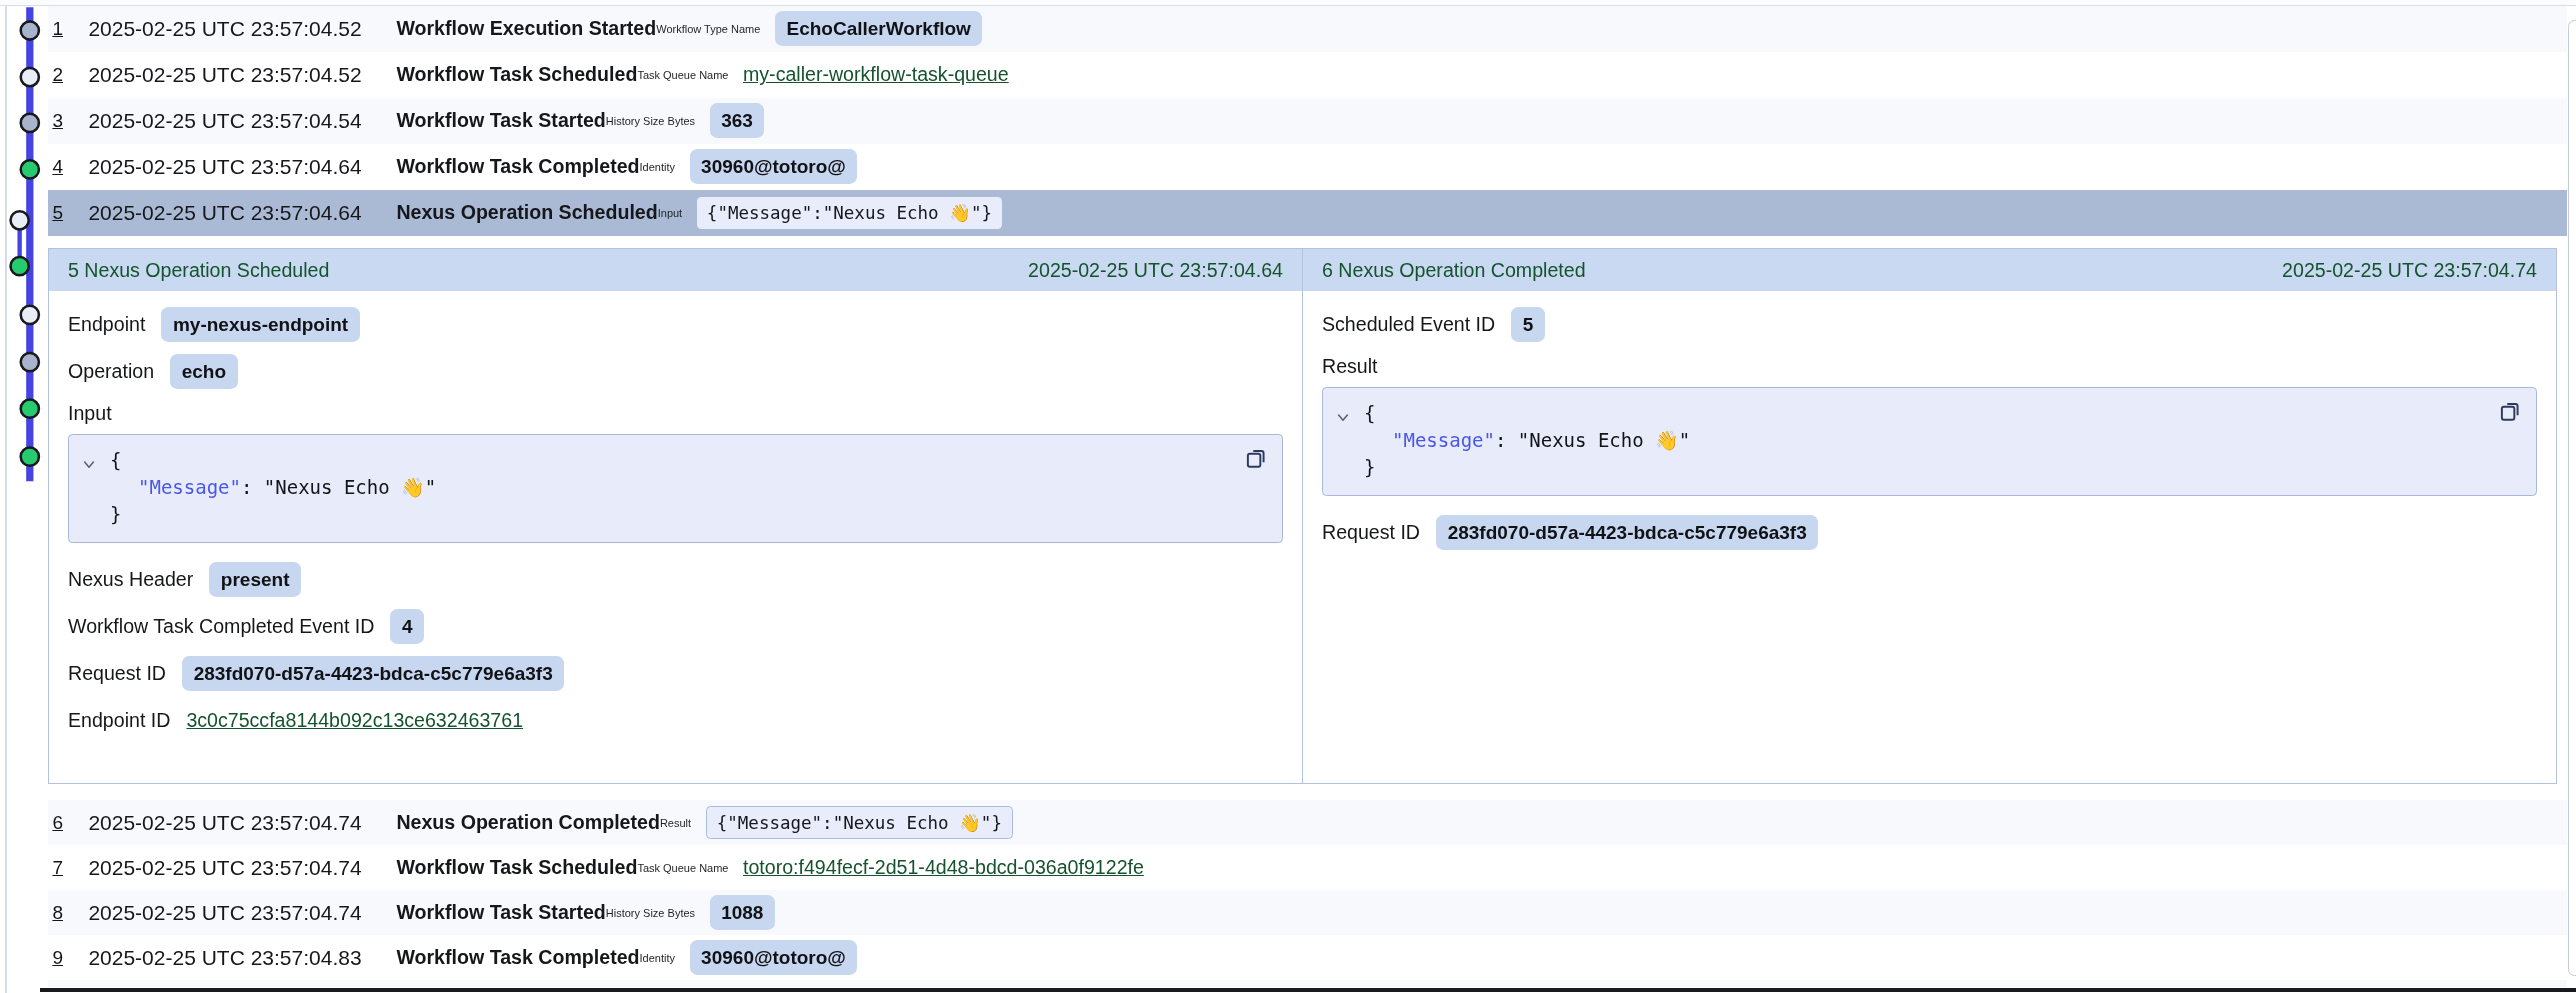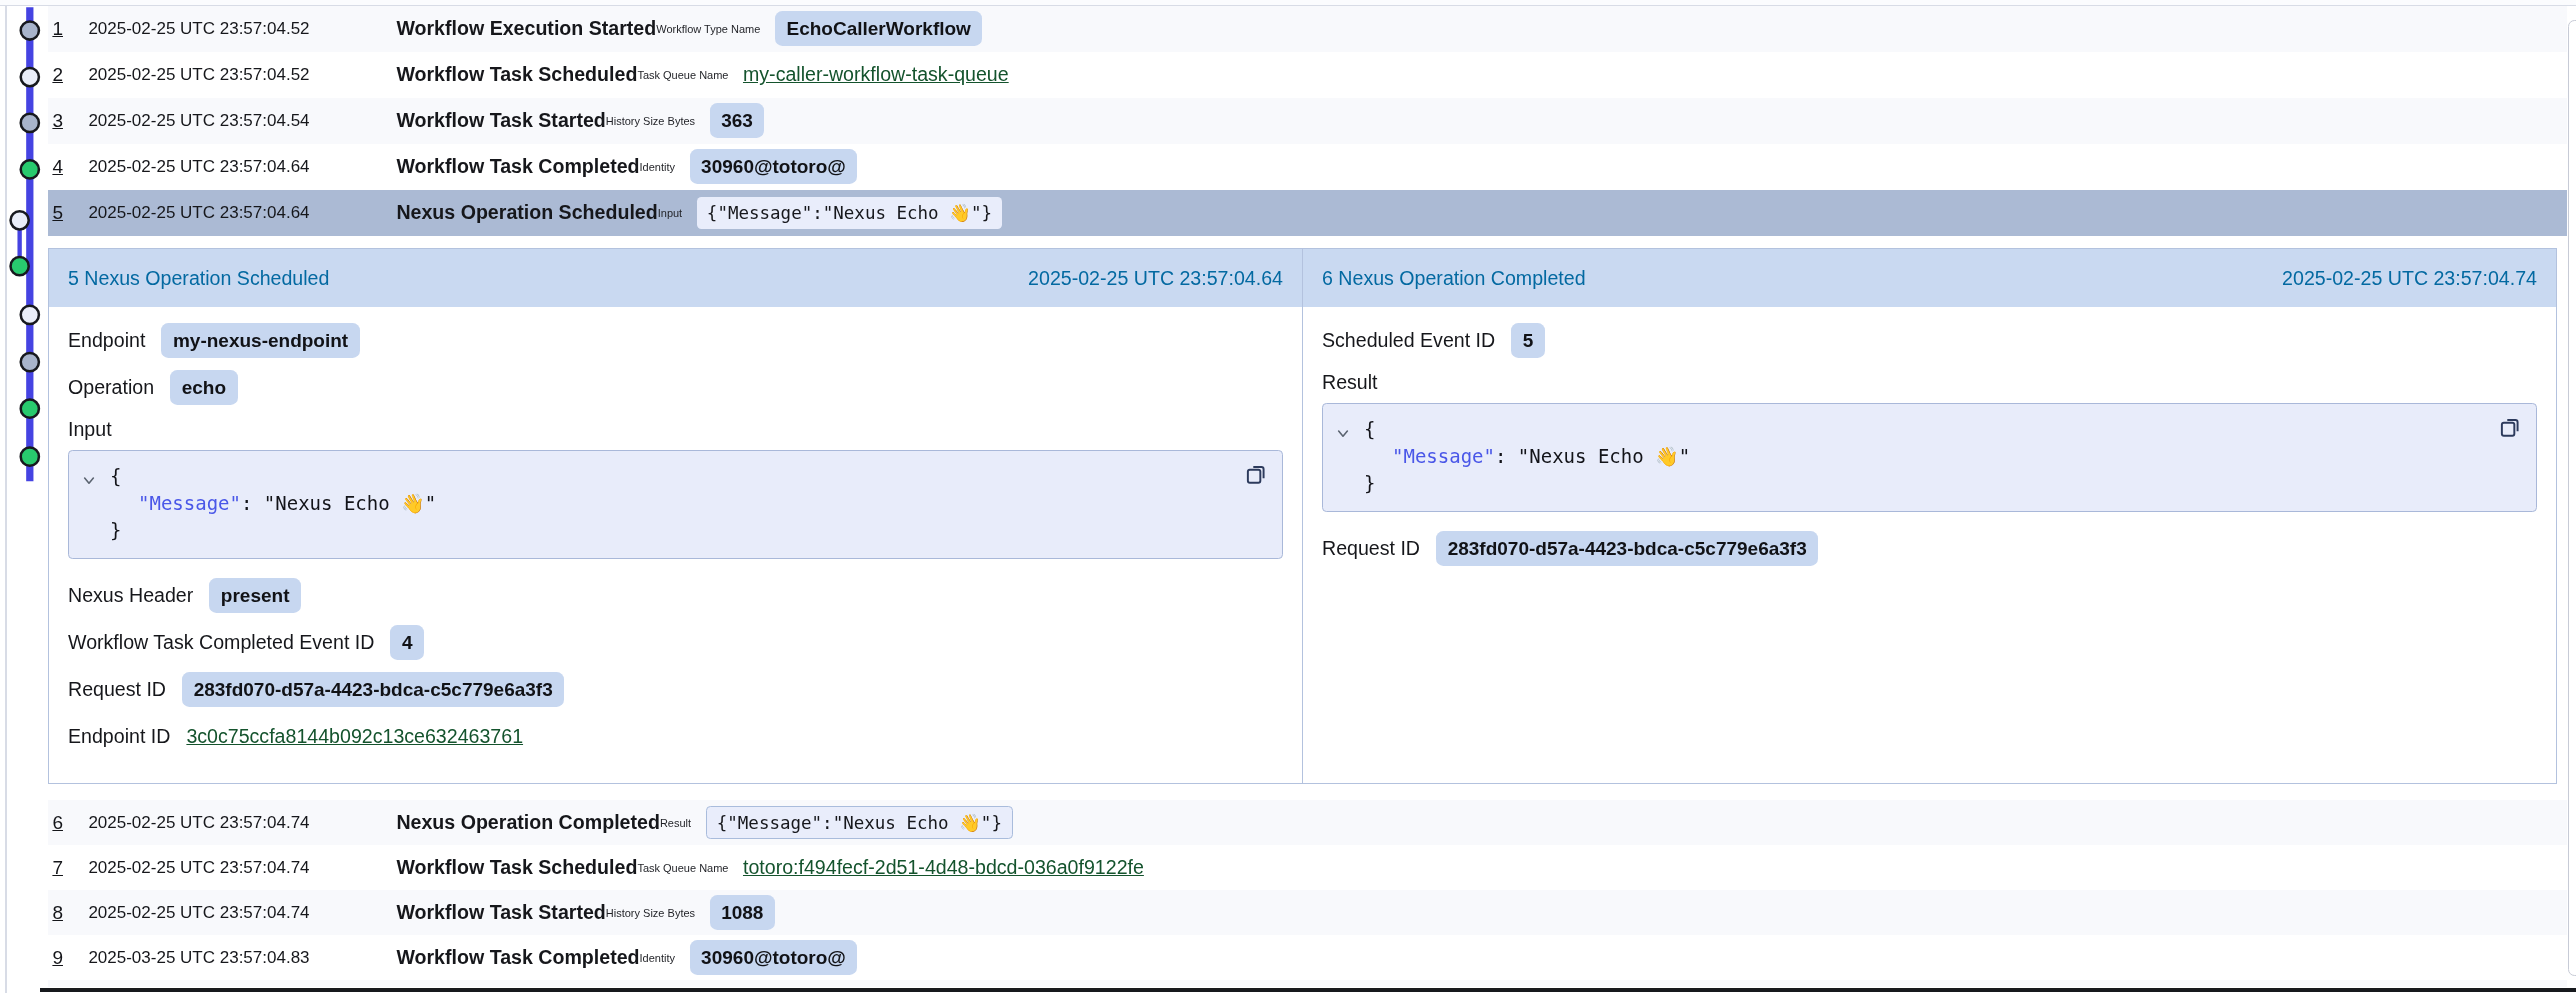--- a/index.html
+++ b/index.html
@@ -14,32 +14,32 @@
   #timeline{position:absolute;left:0;top:0;}
   .rows{position:absolute;left:48px;width:2519px;}
   #rows-top{top:5.8px;}
   #rows-bottom{top:800px;}
   .row{display:flex;align-items:center;padding-left:4.4px;white-space:nowrap;}
   #rows-top .row{height:46px;}
   #rows-bottom .row{height:45px;}
   .row.striped{background:#f8f9fc;}
   .row.selected{background:#abbad4;}
   .ev-num{width:36px;font-size:19px;color:#141519;text-decoration:underline;cursor:pointer;flex:0 0 auto;}
-  .ev-ts{width:308px;font-size:17px;flex:0 0 auto;}
+  .ev-ts{width:308px;font-size:21px;flex:0 0 auto;}
   .ev-name{font-size:19.6px;font-weight:700;}
   .ev-detail{display:flex;align-items:center;gap:14.5px;}
   .ev-dlabel{font-size:11px;color:#1f2025;}
   .badge{background:#c7d7f0;border-radius:7.3px;padding:6.5px 11.6px;font-size:19px;color:#111216;font-weight:bold;}
   .linkval{font-size:19.6px;color:#14532d;text-decoration:underline;cursor:pointer;}
   .monobadge{font-family:"DejaVu Sans Mono", monospace;font-size:17.5px;background:#e9edfb;border-radius:4.4px;padding:5.8px 10.2px;color:#16171c;}
   .monobadge.bordered{border:1.5px solid #a9bcdc;}
   #panels{position:absolute;left:48px;top:248px;width:2509px;height:536px;border:1.5px solid #b3c2de;display:flex;background:#fff;box-sizing:border-box;}
   .panel{flex:1 1 0;min-width:0;position:relative;box-sizing:border-box;}
   .panel + .panel{border-left:1.5px solid #b3c2de;}
-  .phead{height:42px;background:#c9d9f1;display:flex;justify-content:space-between;align-items:center;padding:8px 19px;font-size:19.6px;color:#0369a1;}
+  .phead{height:42px;background:#c9d9f1;display:flex;justify-content:space-between;align-items:center;padding:0 19px;font-size:19.6px;color:#14532d;}
   .pbody{padding:10.2px 19px 0 19px;}
   .pfield{min-height:47px;display:flex;align-items:center;gap:16px;font-size:19.6px;white-space:nowrap;text-align:center;}
   .plabel-only{height:36px;display:flex;align-items:center;font-size:19.6px;}
   .codeblock{position:relative;background:#e8ecfa;border:1.5px solid #a9b8d9;border-radius:4.4px;margin:2.9px 0 13px 0;padding:11.6px 14.5px 14.5px 41px;font-family:"DejaVu Sans Mono", monospace;font-size:19px;line-height:27px;color:#131419;}
   .code-line.indent{padding-left:28px;}
   .json-key{color:#4a57e8;}
   .chev{position:absolute;left:11.6px;top:17.5px;cursor:pointer;}
   .copybtn{position:absolute;right:13px;top:10.2px;cursor:pointer;}
   .pre-bar-stripe{position:absolute;left:48px;top:980px;width:2519px;height:7.3px;background:#f8f9fc;}
   .dark-bar{position:absolute;left:40px;top:988px;width:2536px;height:4.4px;background:#17191d;}
@@ -215,21 +215,21 @@
       <span class="ev-num">8</span>
       <span class="ev-ts">2025-02-25 UTC 23:57:04.74</span>
       <span class="ev-name">Workflow Task Started</span>
       <span class="ev-detail">
         <span class="ev-dlabel">History Size Bytes</span>
         <span class="badge">1088</span>
       </span>
     </div>
     <div class="row">
       <span class="ev-num">9</span>
-      <span class="ev-ts">2025-03-25 UTC 23:57:04.83</span>
+      <span class="ev-ts">2025-02-25 UTC 23:57:04.83</span>
       <span class="ev-name">Workflow Task Completed</span>
       <span class="ev-detail">
         <span class="ev-dlabel">Identity</span>
         <span class="badge">30960@totoro@</span>
       </span>
     </div>
   </div>
 
 <div class="pre-bar-stripe"></div>
 <div class="dark-bar"></div>

